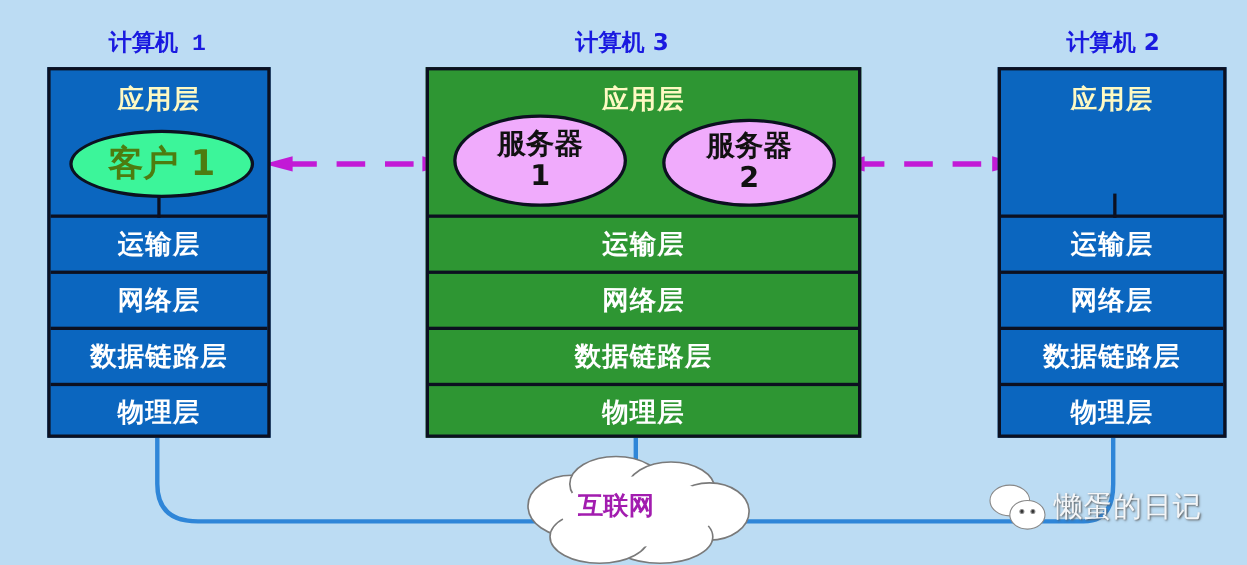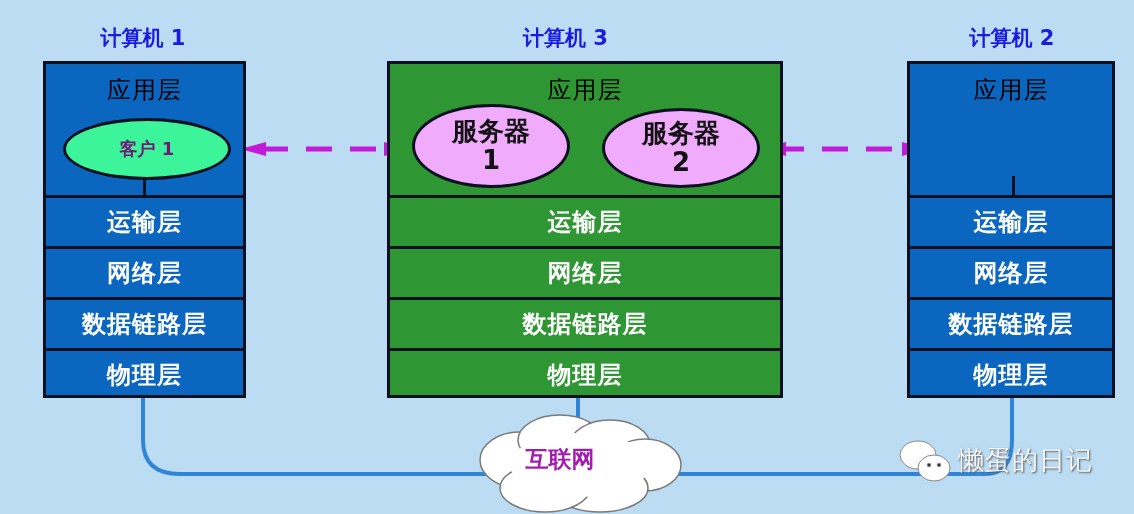--- a/index.html
+++ b/index.html
@@ -2,23 +2,23 @@
 <html><head>
 <meta charset="utf-8">
 <style>
   html,body{margin:0;padding:0;}
   body{width:1134px;height:514px;background:#bcdcf3;position:relative;overflow:hidden;font-family:"DejaVu Sans","Liberation Sans",sans-serif;}
   .title{position:absolute;top:24px;font-weight:bold;font-size:21px;color:#1a1ae0;text-align:center;}
   .stack{position:absolute;top:61px;border:3px solid #0c1020;box-sizing:border-box;}
   .stack.blue{background:#0b66bf;}
   .stack.green{background:#2e9633;}
   .layer{position:absolute;left:0;right:0;border-top:3px solid #0c1020;box-sizing:border-box;color:#fff;font-weight:bold;font-size:24px;display:flex;align-items:center;justify-content:center;letter-spacing:1px;}
-  .app-label{position:absolute;left:0;right:0;top:10px;text-align:center;color:#000000;font-weight:normal;font-size:24px;letter-spacing:1px;}
+  .app-label{position:absolute;left:0;right:0;top:10px;text-align:center;color:#fef9c3;font-weight:bold;font-size:24px;letter-spacing:1px;}
   .ellipse{position:absolute;border:3px solid #0c1020;border-radius:50%;box-sizing:border-box;display:flex;align-items:center;justify-content:center;text-align:center;font-weight:bold;}
-  .client{color:#701a75;font-size:18px;}
+  .client{color:#4d7c0f;font-size:32px;}
   .server{background:#f0abfc;color:#111;font-size:26px;line-height:29px;}
   .stem{position:absolute;width:3px;background:#0c1020;}
   svg{position:absolute;left:0;top:0;}
   .cloud-label{position:absolute;left:500px;top:444px;width:120px;text-align:center;font-weight:bold;font-size:23px;color:#a21caf;}
   .watermark{position:absolute;left:958px;top:443px;font-size:26px;color:#f4f6f8;text-shadow:1px 1px 2px #555;letter-spacing:1px;}
 </style>
 </head>
 <body>
 
 <svg width="1134" height="514">
@@ -45,21 +45,21 @@
   </g>
 
   <g fill="#ffffff" stroke="#888" stroke-width="1">
     <ellipse cx="918" cy="455" rx="18" ry="14"></ellipse>
     <ellipse cx="934" cy="468" rx="16" ry="13"></ellipse>
     <circle cx="929" cy="465" r="1.8" fill="#333"></circle>
     <circle cx="939" cy="465" r="1.8" fill="#333"></circle>
   </g>
 </svg>
 
-<div class="title" style="left:43px;width:200px;">计算机 1</div>
+<div class="title" style="left:43px;width:200px;font-family:Liberation Mono, monospace;">计算机 1</div>
 <div class="stack blue" style="left:43px;width:203px;height:337px;">
   <div class="app-label">应用层</div>
   <div class="ellipse client" style="left:17px;top:54px;width:168px;height:62px;background:#3cf59a;">客户 1</div>
   <div class="stem" style="left:97px;top:114px;height:20px;"></div>
   <div class="layer" style="top:131px;height:51px;">运输层</div>
   <div class="layer" style="top:182px;height:51px;">网络层</div>
   <div class="layer" style="top:233px;height:51px;">数据链路层</div>
   <div class="layer" style="top:284px;height:50px;">物理层</div>
 </div>
 

